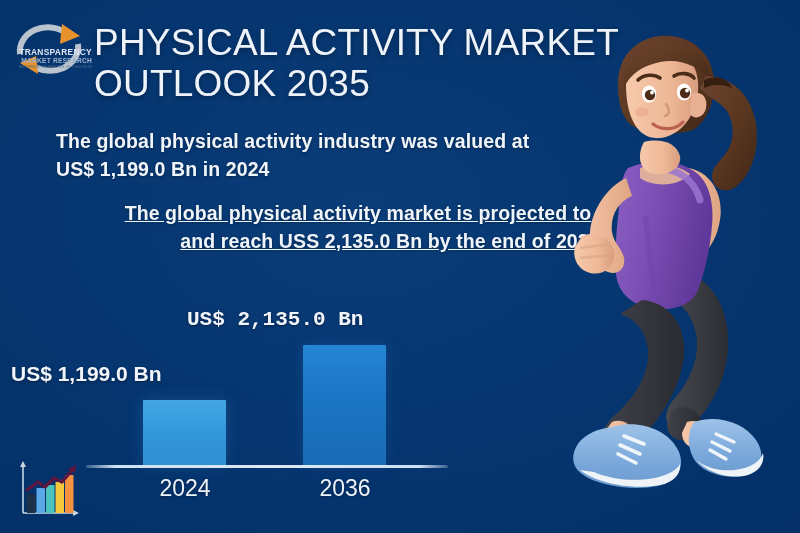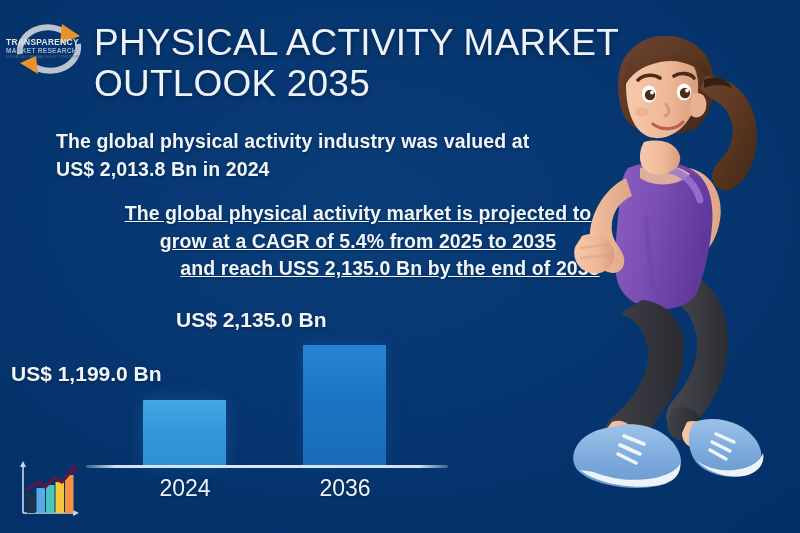--- a/index.html
+++ b/index.html
@@ -19,22 +19,22 @@
     overflow:hidden;
   }
 
   
   .logo-wrap {
     position:absolute; left:6px; top:18px;
     width:86px; height:62px;
   }
   .logo-ring { position:absolute; inset:0; }
   .logo-txt {
-    position:absolute; left:0; top:20px; width:86px;
-    text-align:left; line-height:1.05;
+    position:absolute; left:0; top:30px; width:86px;
+    text-align:right; line-height:1.05;
     pointer-events:none;
   }
   .logo-txt .l1 {
     display:block; font-size:8.4px; font-weight:bold;
     letter-spacing:.3px; color:#dfe7f2;
   }
   .logo-txt .l2 {
     display:block; font-size:6.6px; font-weight:bold;
     letter-spacing:.25px; color:#9fb3cc; margin-top:1px;
   }
@@ -84,21 +84,21 @@
   .bar.b1 { left:57px;  height:65px;  background:linear-gradient(180deg,#44a7e4 0%, #3498db 45%, #2f90d2 100%); box-shadow:0 0 16px rgba(52,152,219,.25); }
   .bar.b2 { left:217px; height:120px; background:linear-gradient(180deg,#2585d4 0%, #1b75c4 45%, #1a6cb6 100%); box-shadow:0 0 16px rgba(27,117,196,.25); }
 
   .bar-val {
     position:absolute;
     color:#f2f6fb; font-size:21px; font-weight:bold;
     white-space:nowrap;
     text-shadow:0 1px 3px rgba(0,0,0,.4);
   }
   .bar-val.v1 { left:-75px; top:62px; }
-  .bar-val.v2 { left:90px;  top:8px;  }
+  .bar-val.v2 { left:101px;  top:8px;font-family:Liberation Mono, monospace;  }
 
   .tick {
     position:absolute; top:175px;
     color:#eef3f9; font-size:23px; font-weight:normal;
     width:110px; text-align:center;
     text-shadow:0 1px 3px rgba(0,0,0,.35);
   }
   .tick.t1 { left:44px; }
   .tick.t2 { left:204px; }
 
@@ -127,26 +127,25 @@
     </div>
   </div>
 
   <div class="title">
     <span>PHYSICAL ACTIVITY MARKET</span>
     <span class="t2">OUTLOOK 2035</span>
   </div>
 
   <div class="para para1">
     <span>The global physical activity industry was valued at</span><br>
-    <span>US$ 2,013.8 Bn in 2024</span>
+    <span>US$ 1,199.0 Bn in 2024</span>
   </div>
 
   <div class="para para2">
     <span>The global physical activity market is projected to</span><br>
-    <span>grow at a CAGR of 5.4% from 2025 to 2035</span>
     <span class="ln3">and reach USS 2,135.0 Bn by the end of 2035</span>
   </div>
 
   <div class="chart">
 
     <div class="bar-val v1">US$ 1,199.0 Bn</div>
     <div class="bar-val v2">US$ 2,135.0 Bn</div>
 
     <div class="bar b1"></div>
     <div class="bar b2"></div>

